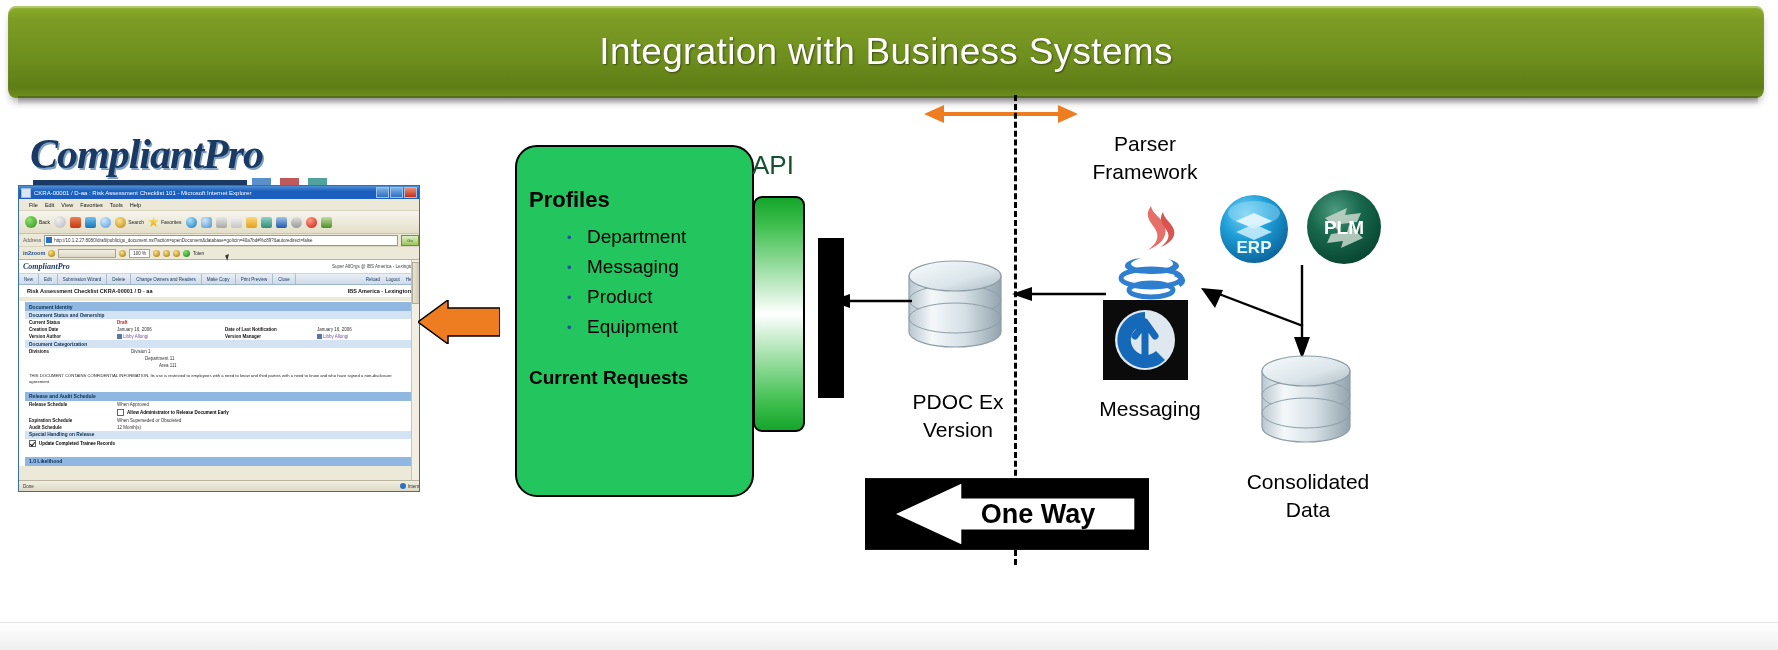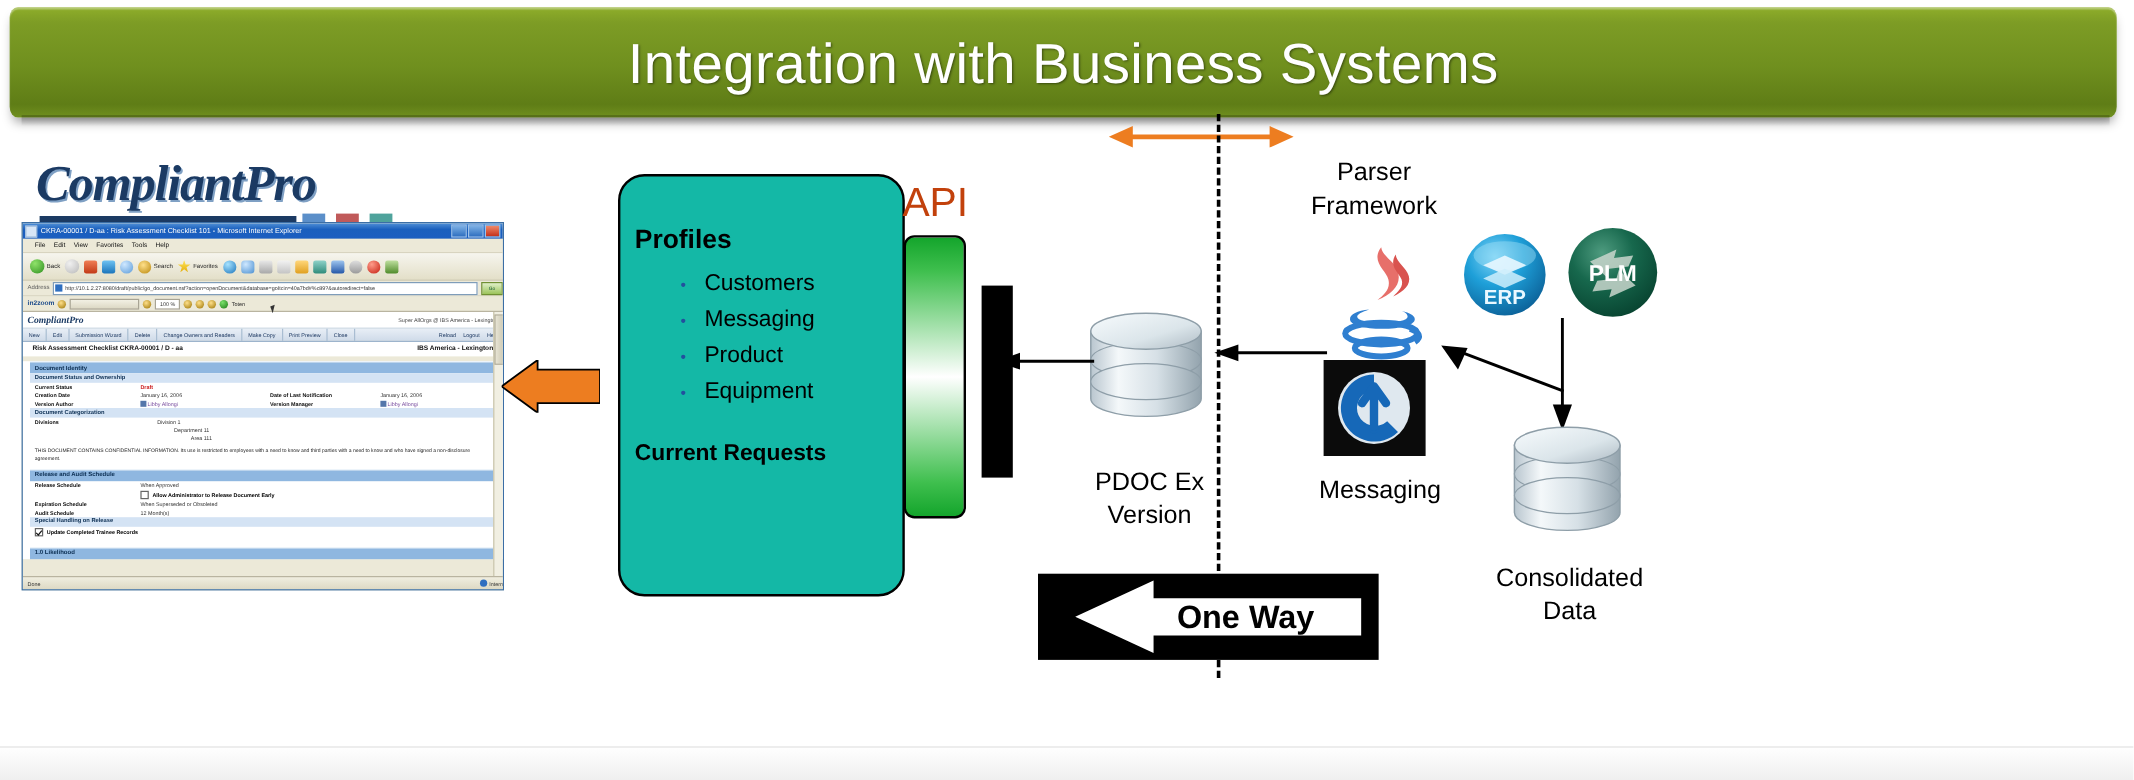--- a/index.html
+++ b/index.html
@@ -5,21 +5,21 @@
   html,body{margin:0;padding:0;background:#fff;}
   body{width:1778px;height:650px;position:relative;overflow:hidden;
        font-family:"Liberation Sans",sans-serif;}
 
   
   #banner{position:absolute;left:8px;top:6px;width:1756px;height:92px;
     background:linear-gradient(180deg,#8fae2a 0%,#7d9c25 14%,#6f8f1e 55%,#5f7d16 88%,#70901f 100%);
     border-radius:7px/9px;
     box-shadow:0 6px 9px -3px rgba(0,0,0,.38), inset 0 2px 1px rgba(255,255,255,.35);
     display:flex;align-items:center;justify-content:center;}
-  #banner-title{color:#fff;font-size:47px;letter-spacing:.3px;
+  #banner-title{color:#fff;font-size:37px;letter-spacing:.3px;
     text-shadow:1px 1px 2px rgba(0,0,0,.45);white-space:nowrap;}
   #banner-shadow{position:absolute;left:18px;top:96px;width:1740px;height:9px;
     background:linear-gradient(180deg,rgba(0,0,0,.25),rgba(0,0,0,0));}
 
   
   #logo{position:absolute;left:30px;top:130px;width:300px;height:62px;}
   #logo-text{font-family:"Liberation Serif",serif;font-weight:bold;font-style:italic;
     font-size:42px;color:#1b3a63;letter-spacing:-1px;
     text-shadow:1.5px 1.5px 0 #7fa0c4;}
   #logo-underline{position:absolute;left:3px;top:50px;width:214px;height:6px;background:#1b3a63;}
@@ -111,30 +111,30 @@
   #ie-scroll-thumb{position:absolute;top:2px;left:0;width:100%;height:40px;
     background:linear-gradient(90deg,#e7e4d4,#cbc7b2);border:1px solid #b0ab96;}
   #ie-cursor{position:absolute;left:207px;top:68px;width:0;height:0;
     border-left:4px solid #333;border-right:3px solid transparent;
     border-bottom:6px solid transparent;border-top:0;transform:rotate(-20deg);}
 
   
   #orange-arrow{position:absolute;left:418px;top:300px;width:82px;height:44px;}
   
   #profiles-box{position:absolute;left:515px;top:145px;width:235px;height:348px;
-    border:2px solid #000;border-radius:22px;background:#14b8a6;}
+    border:2px solid #000;border-radius:22px;background:#22c55e;}
   #profiles-title{position:absolute;left:12px;top:40px;font-size:22px;font-weight:bold;color:#000;}
   #profiles-list{position:absolute;left:50px;top:75px;width:180px;}
   .plist-item{display:flex;align-items:center;height:30px;}
   .plist-bullet{width:20px;font-size:13px;color:#23509e;text-align:left;}
   .plist-label{font-size:19px;color:#000;}
   #action-requests{position:absolute;left:12px;top:220px;font-size:19px;font-weight:bold;color:#000;}
 
   
-  #api-label{position:absolute;left:752px;top:150px;font-size:34px;color:#c2410c;}
+  #api-label{position:absolute;left:752px;top:150px;font-size:26px;color:#14532d;}
   #api-black{position:absolute;left:818px;top:238px;width:26px;height:160px;background:#000;}
   #api-green{position:absolute;left:753px;top:196px;width:48px;height:232px;
     background:linear-gradient(180deg,#14a52c 0%,#3fbf4e 12%,#ffffff 50%,#3fbf4e 88%,#14a52c 100%);
     border:2px solid #000;border-radius:9px;}
   
   #divider{position:absolute;left:1014px;top:95px;width:0;height:470px;
     border-left:3px dashed #000;}
 
   
   .dlabel{position:absolute;font-size:21px;color:#000;text-align:center;line-height:1.35;}
@@ -342,21 +342,21 @@
 
 <svg id="orange-arrow" viewBox="0 0 82 44">
   <polygon points="82,8 30,8 30,0 0,22 30,44 30,36 82,36" fill="#ED7D20" stroke="#000" stroke-width="1.5"></polygon>
 </svg>
 
 <div id="profiles-box">
   <div id="profiles-title">Profiles</div>
   <div id="profiles-list">
     <div class="plist-item">
       <span class="plist-bullet">•</span>
-      <span class="plist-label">Customers</span>
+      <span class="plist-label">Department</span>
     </div>
     <div class="plist-item">
       <span class="plist-bullet">•</span>
       <span class="plist-label">Messaging</span>
     </div>
     <div class="plist-item">
       <span class="plist-bullet">•</span>
       <span class="plist-label">Product</span>
     </div>
     <div class="plist-item">

